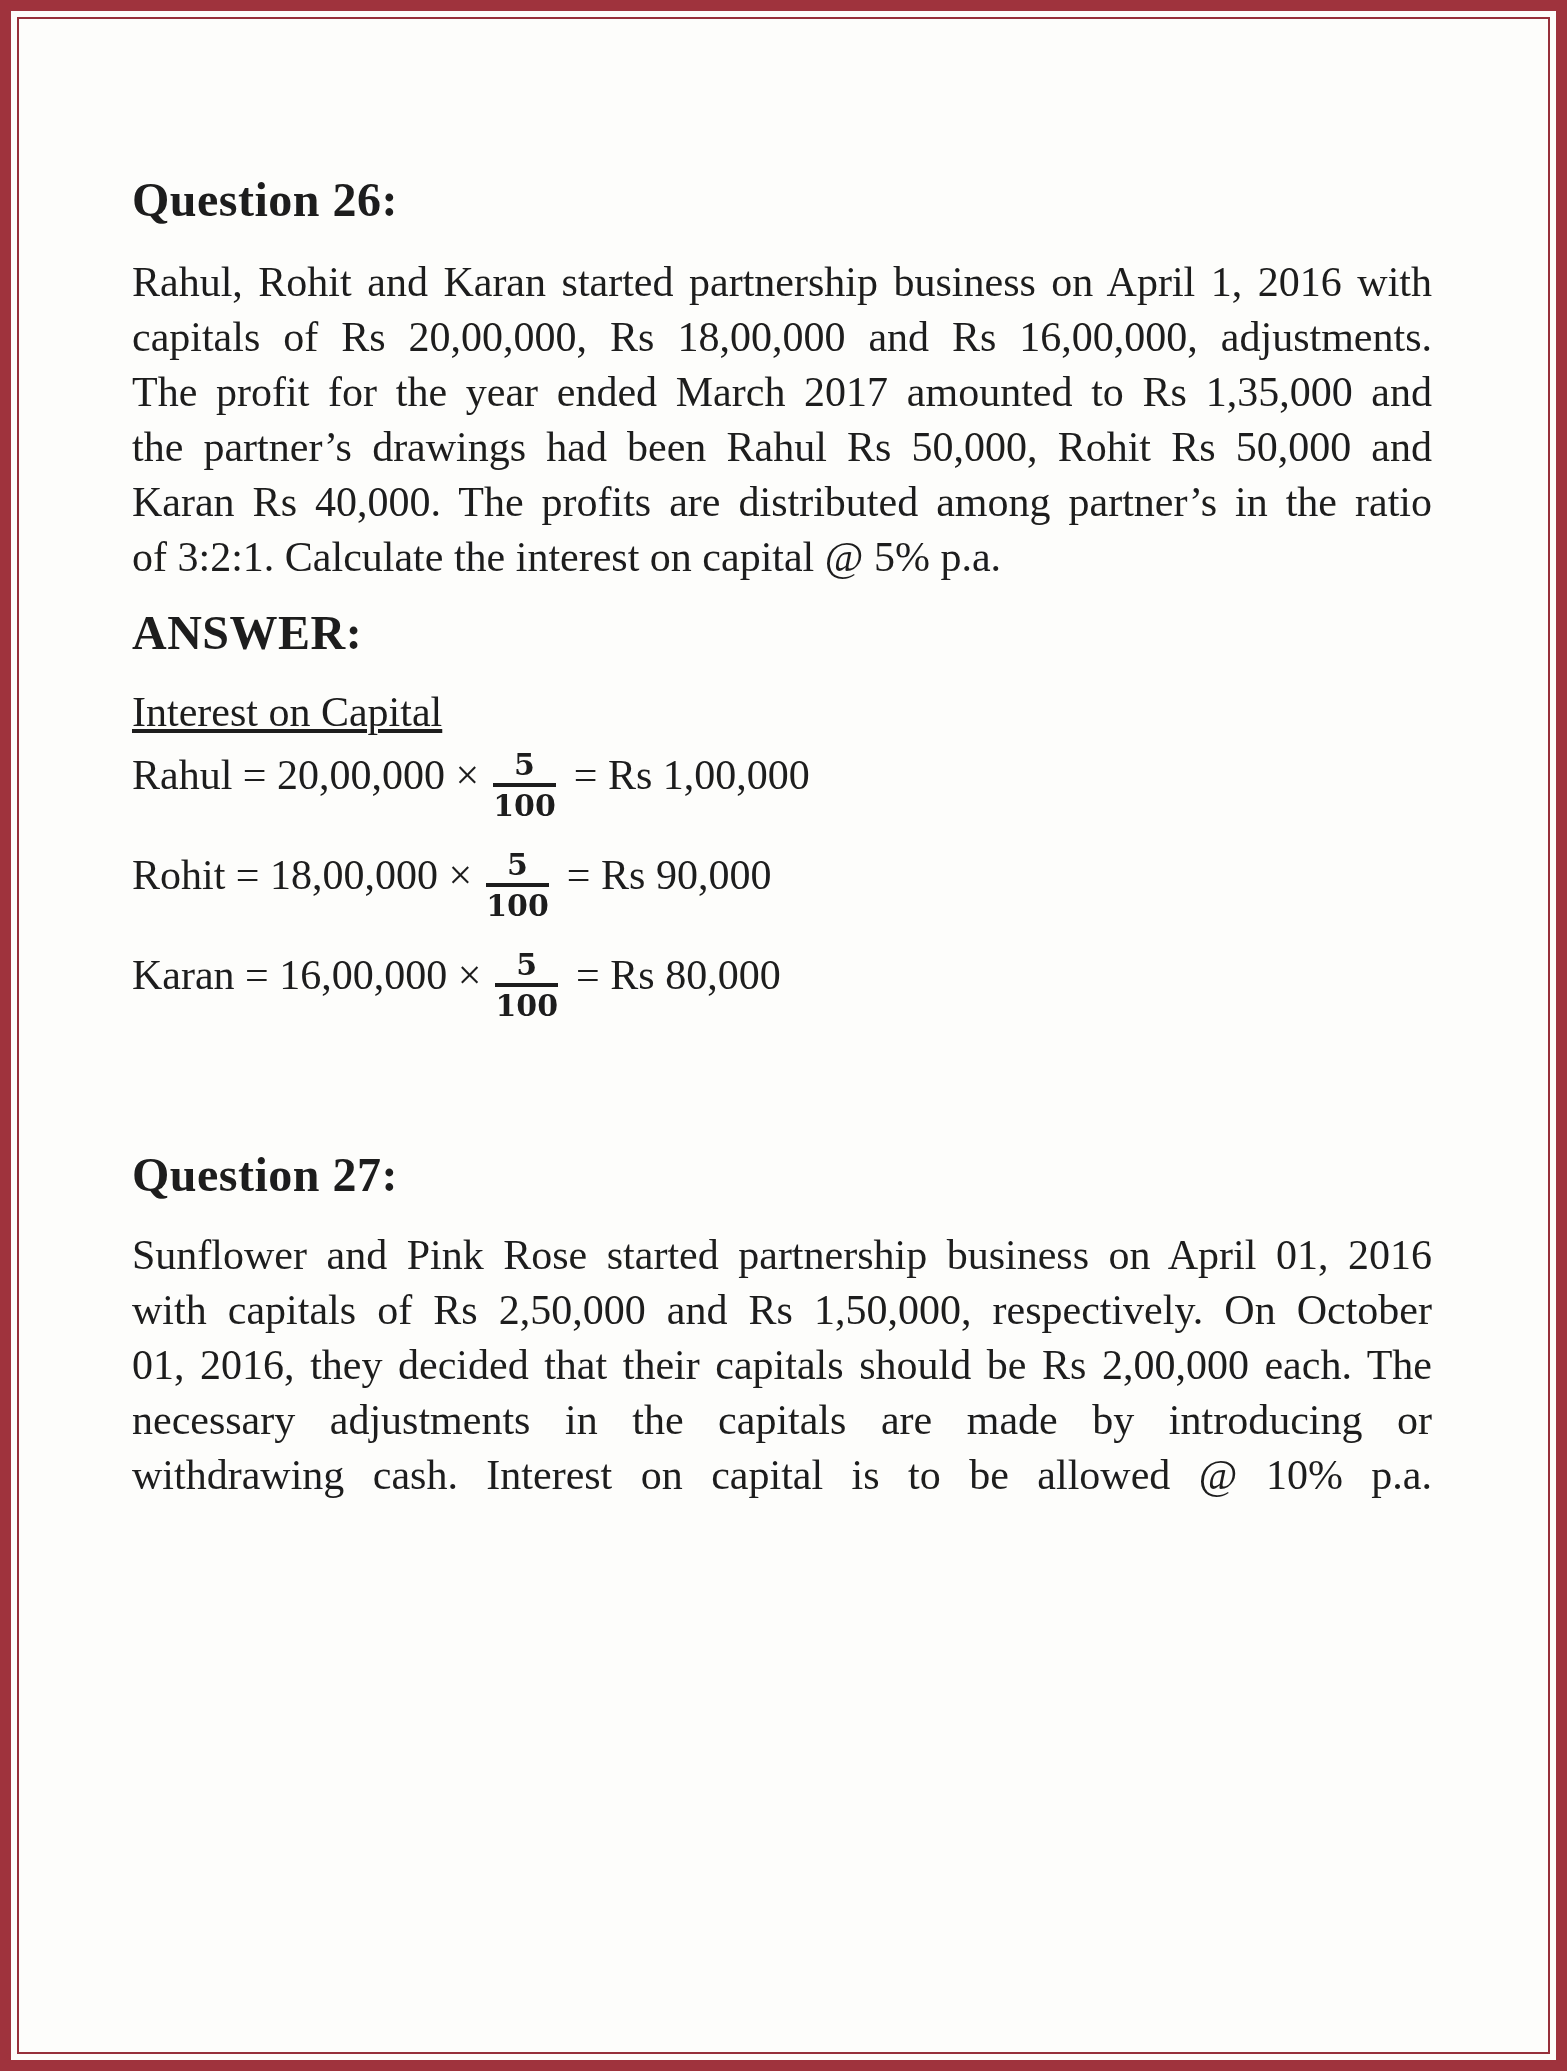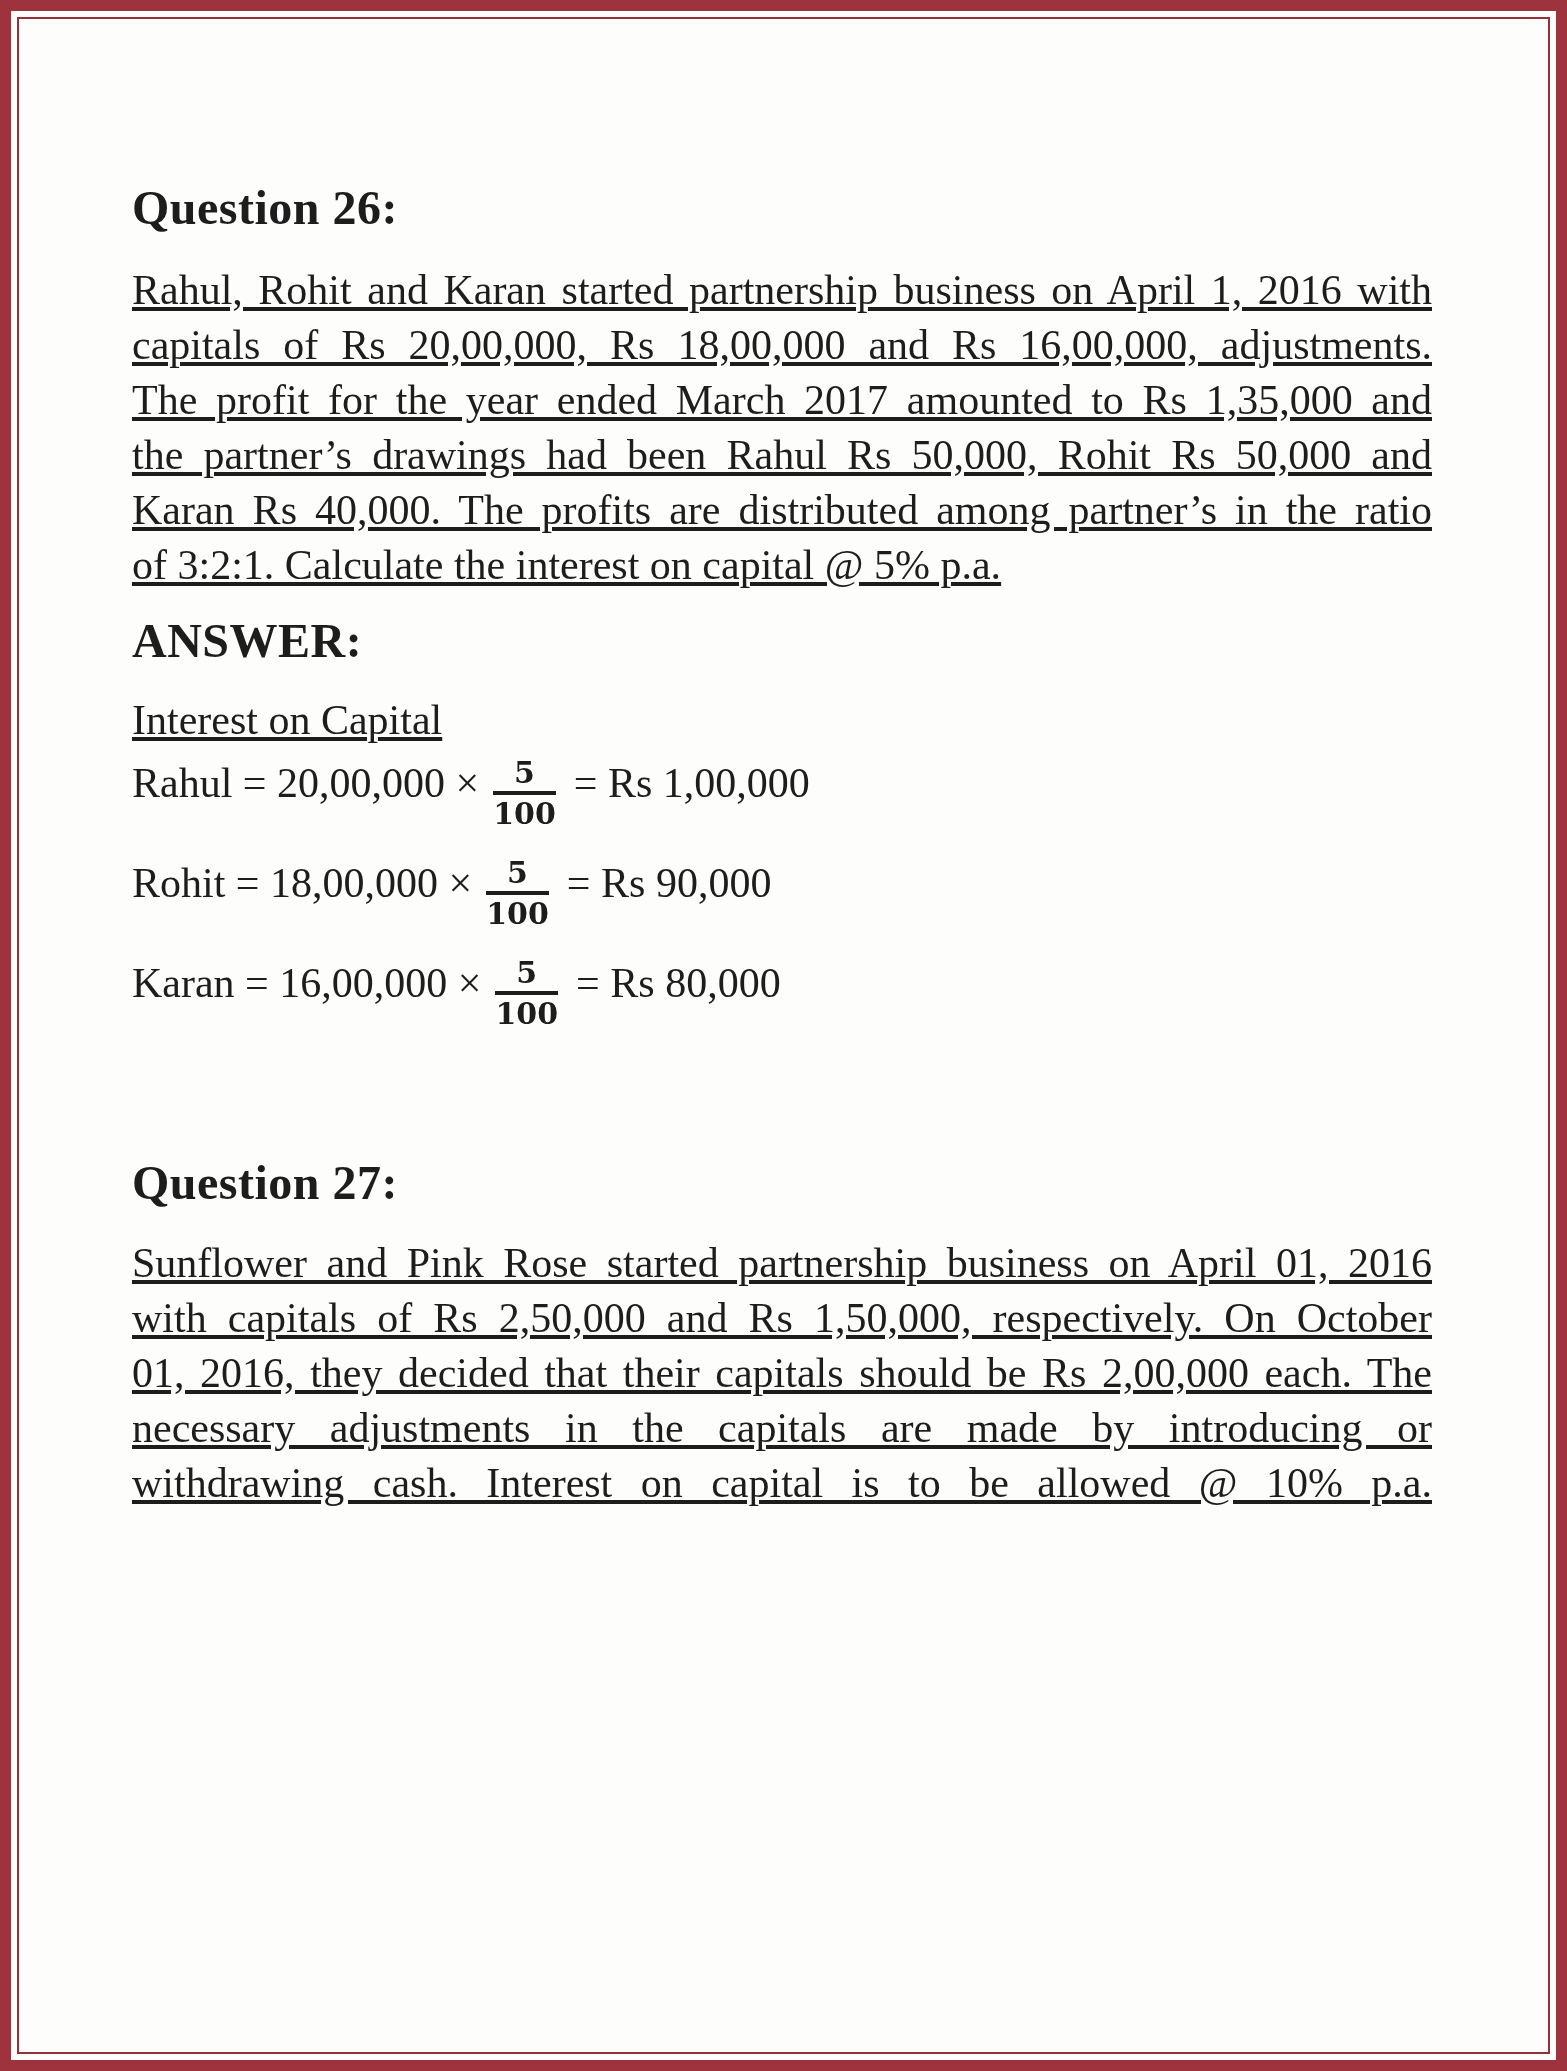--- a/index.html
+++ b/index.html
@@ -20,35 +20,34 @@
   }
   .inner-frame {
     position: absolute; inset: 17px;
     border: 2px solid #96303a;
     box-sizing: border-box;
     pointer-events: none;
   }
   .content {
     position: absolute;
     left: 132px;
-    top: 180px;
+    top: 172px;
     width: 1300px;
   }
   .q-title {
     margin: 0;
     font-size: 48px;
     font-weight: bold;
     line-height: 55px;
     letter-spacing: 0.5px;
   }
   .para {
     margin-top: 28px;
     font-size: 42px;
     line-height: 55px;
-    text-decoration: underline;
   }
   .line {
     text-align: justify;
     text-align-last: justify;
     text-justify: inter-word;
   }
   .line.last { text-align-last: left; }
   .answer-heading { margin-top: 20px; }
   .answer-intro {
     margin-top: 25px;

